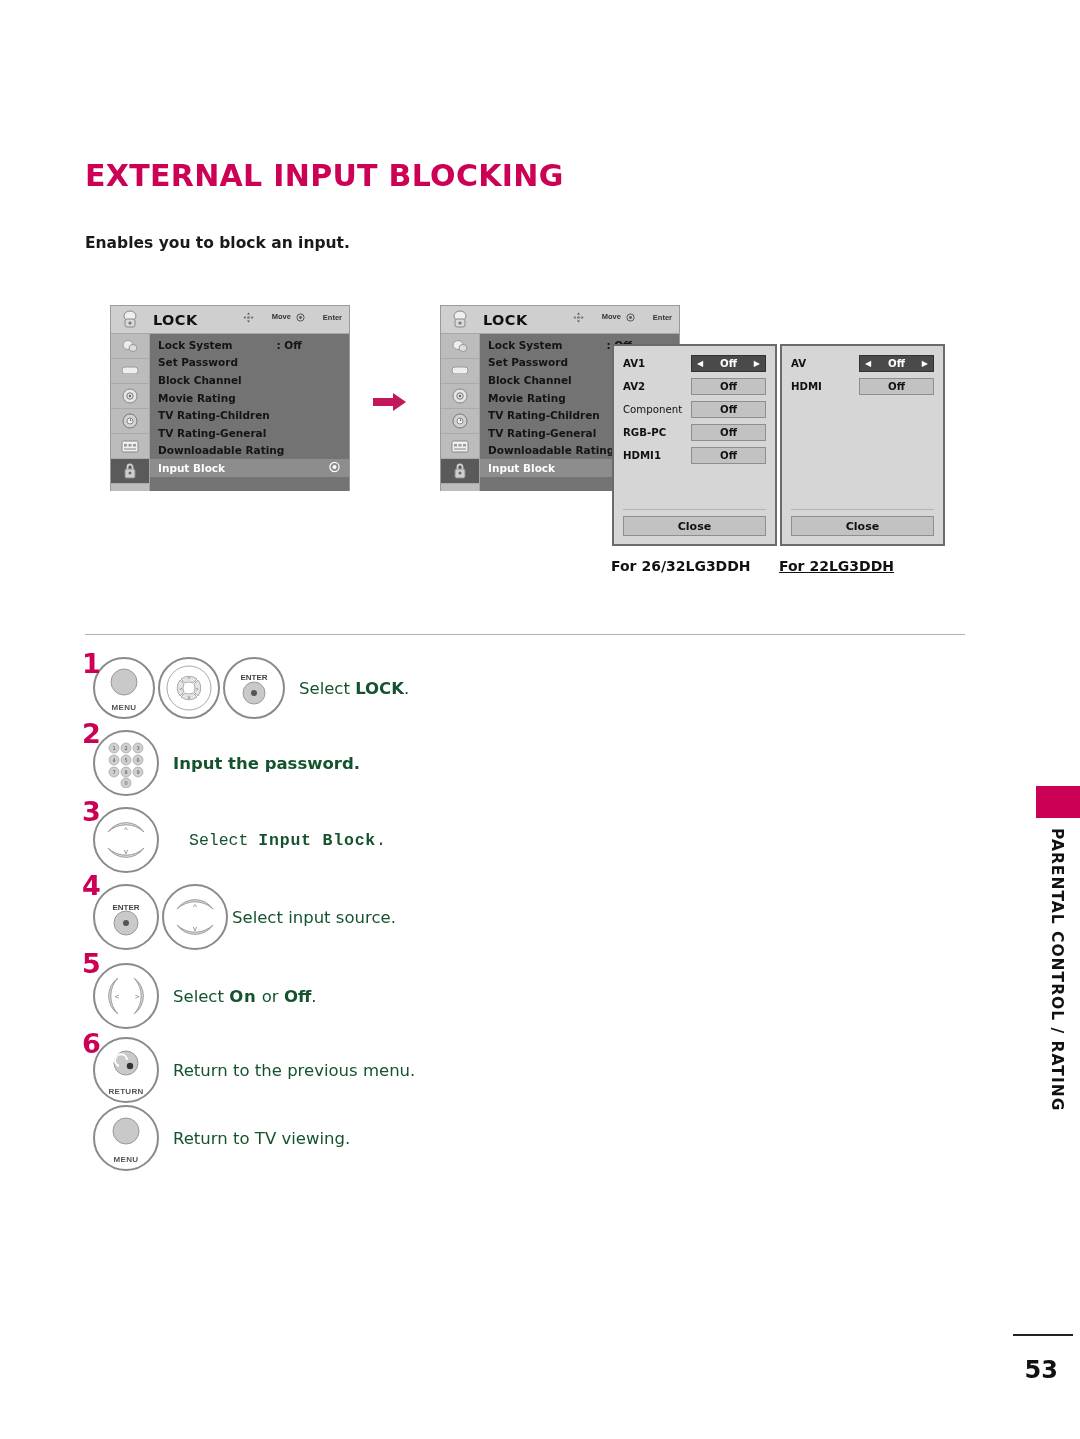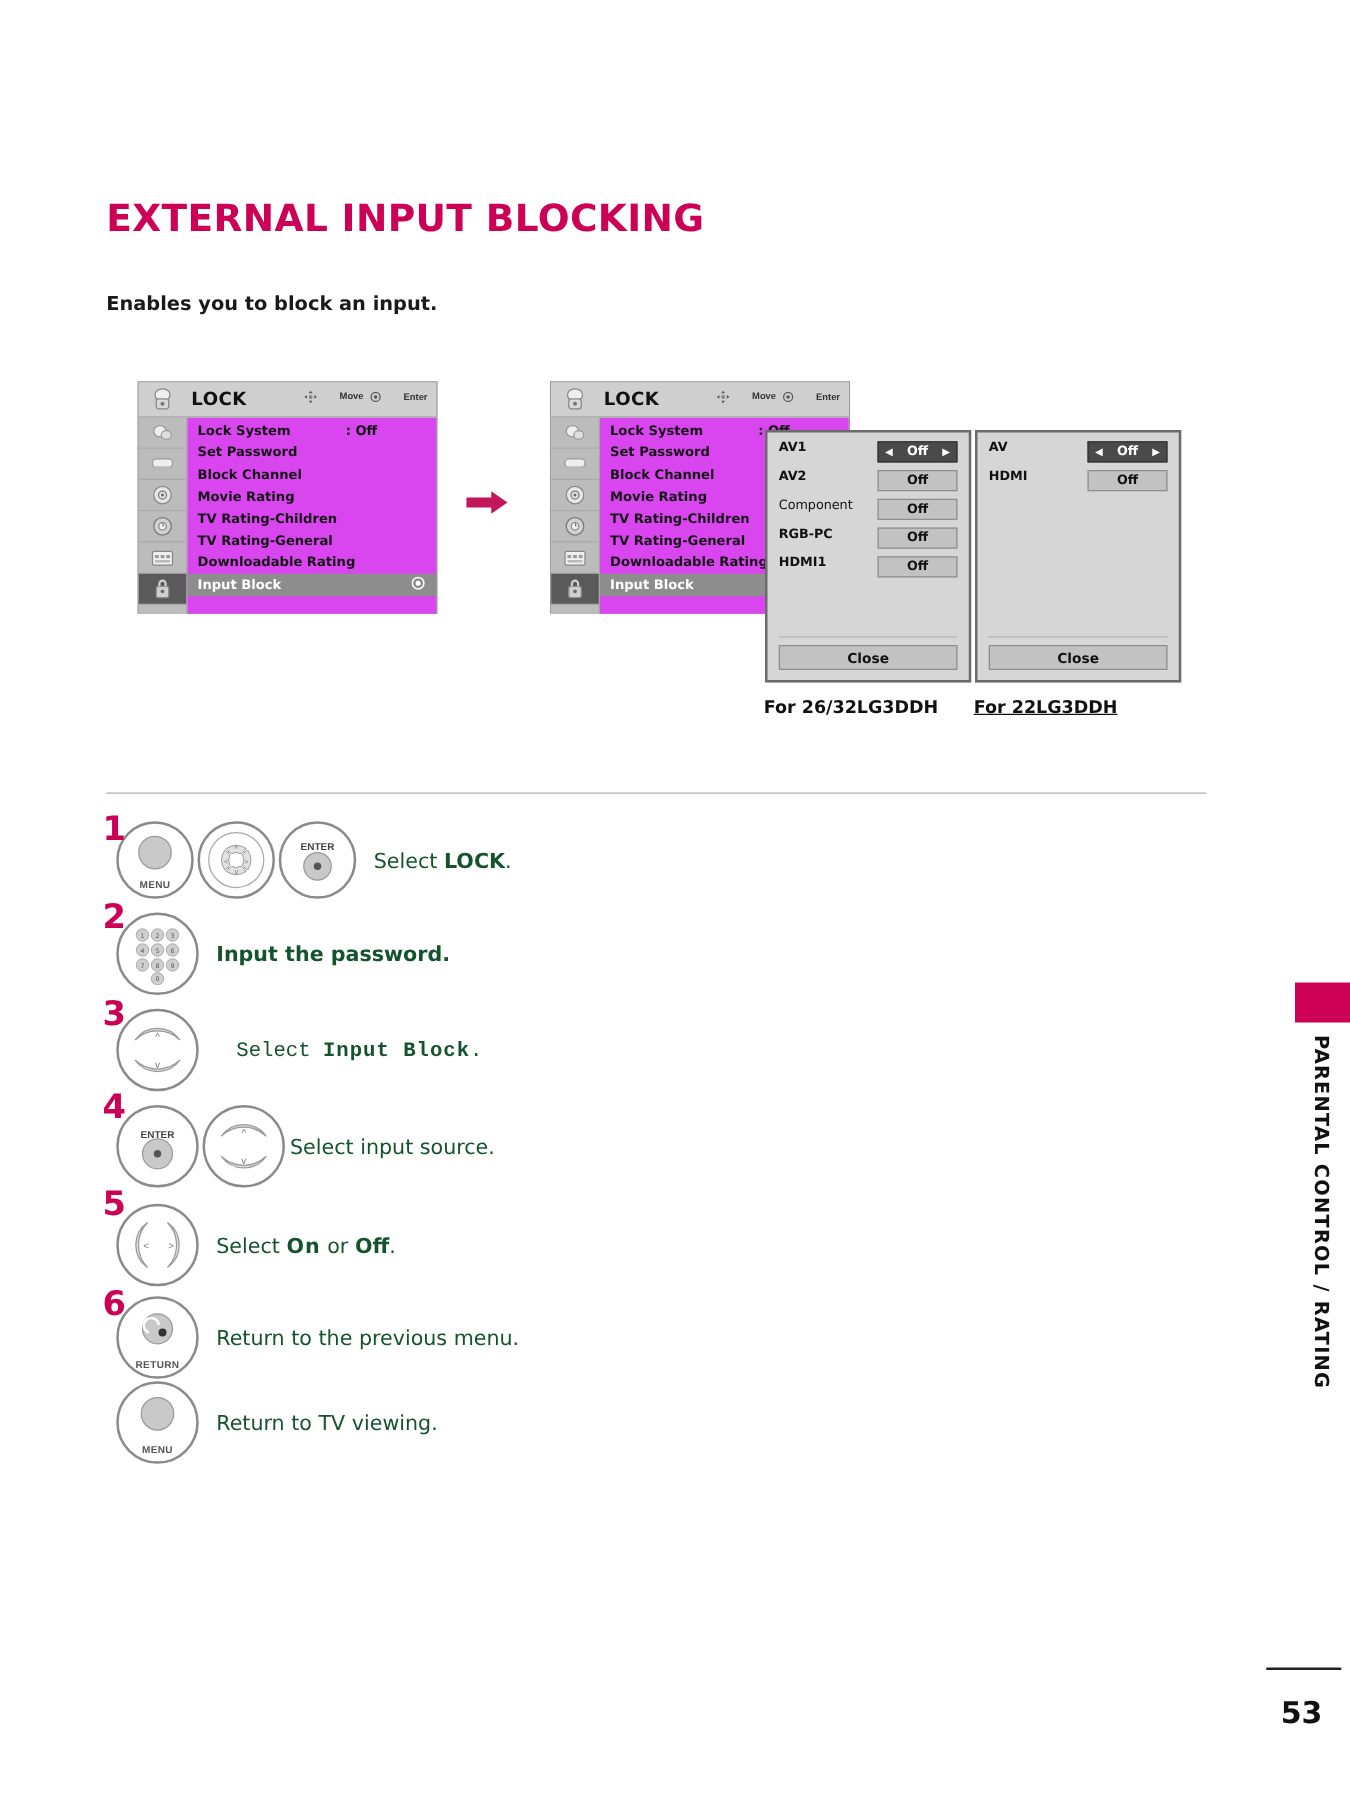--- a/index.html
+++ b/index.html
@@ -98,21 +98,21 @@
     align-items: center;
     justify-content: center;
     border-bottom: 1px solid #aaa;
     box-sizing: border-box;
   }
   .sb-icon.active {
     background: #5a5a5a;
   }
   .osd-list {
     flex: 1;
-    background: #d946ef;
+    background: #737373;
     padding-top: 2px;
   }
   .osd-row {
     height: 17.6px;
     display: flex;
     align-items: center;
     padding-left: 8px;
     font-size: 10.5px;
     font-weight: bold;
     color: #141414;
@@ -150,23 +150,23 @@
     box-sizing: border-box;
     display: flex;
     flex-direction: column;
   }
   .popup-inner {
     flex: 1;
     padding: 7px 9px 0 9px;
   }
   .popup-row {
     display: flex;
+    align-items: center;
     height: 21px;
     margin-bottom: 2px;
-    gap: 11px;
   }
   .popup-label {
     font-size: 10.2px;
     font-weight: bold;
     color: #111;
     font-family: "DejaVu Sans", sans-serif;
     width: 68px;
     flex: none;
   }
   .popup-label.narrow {

